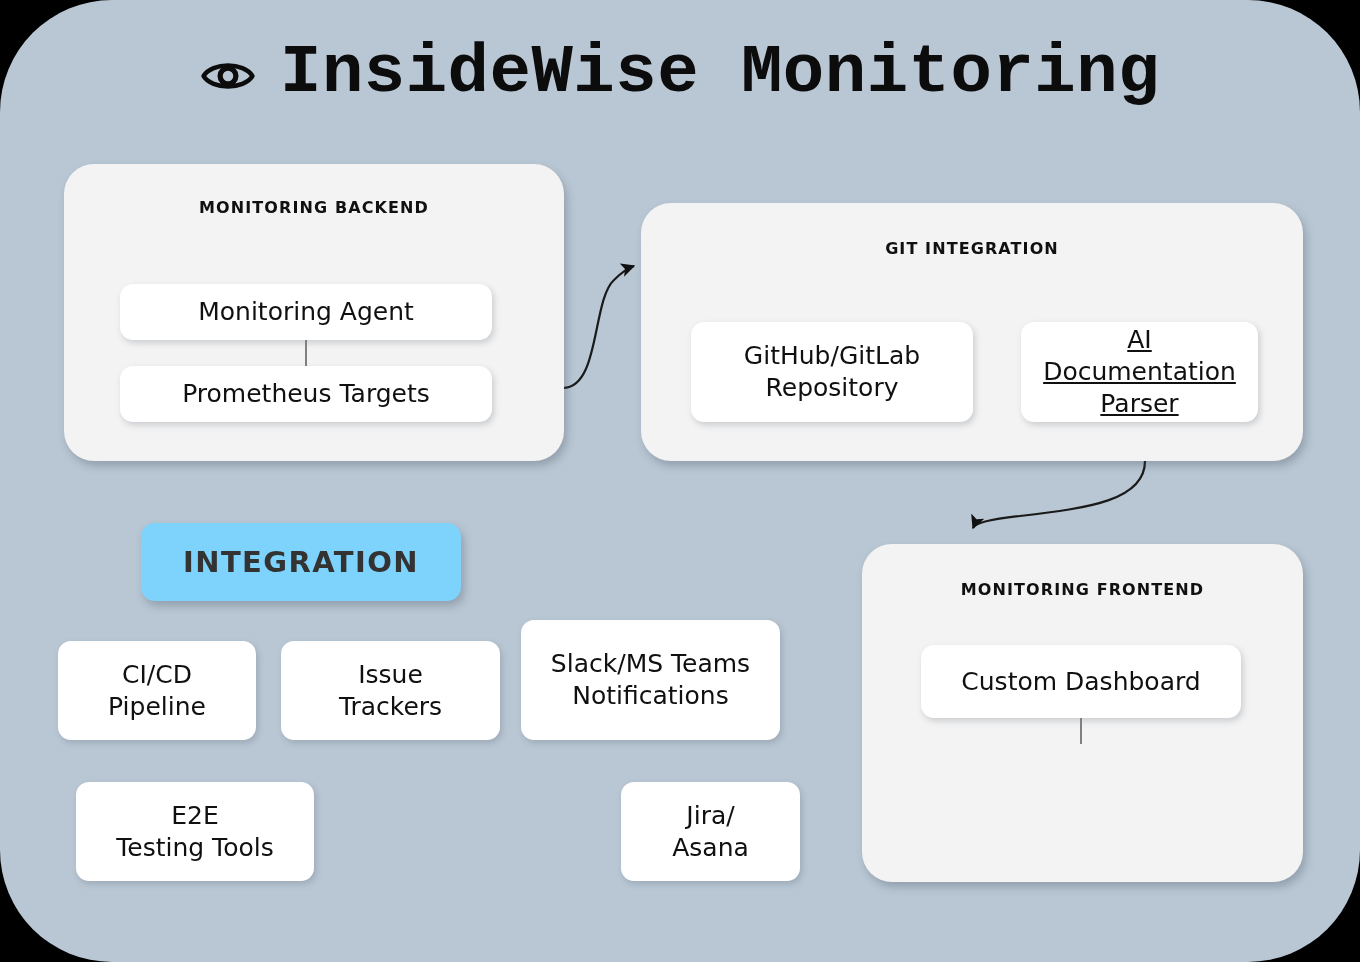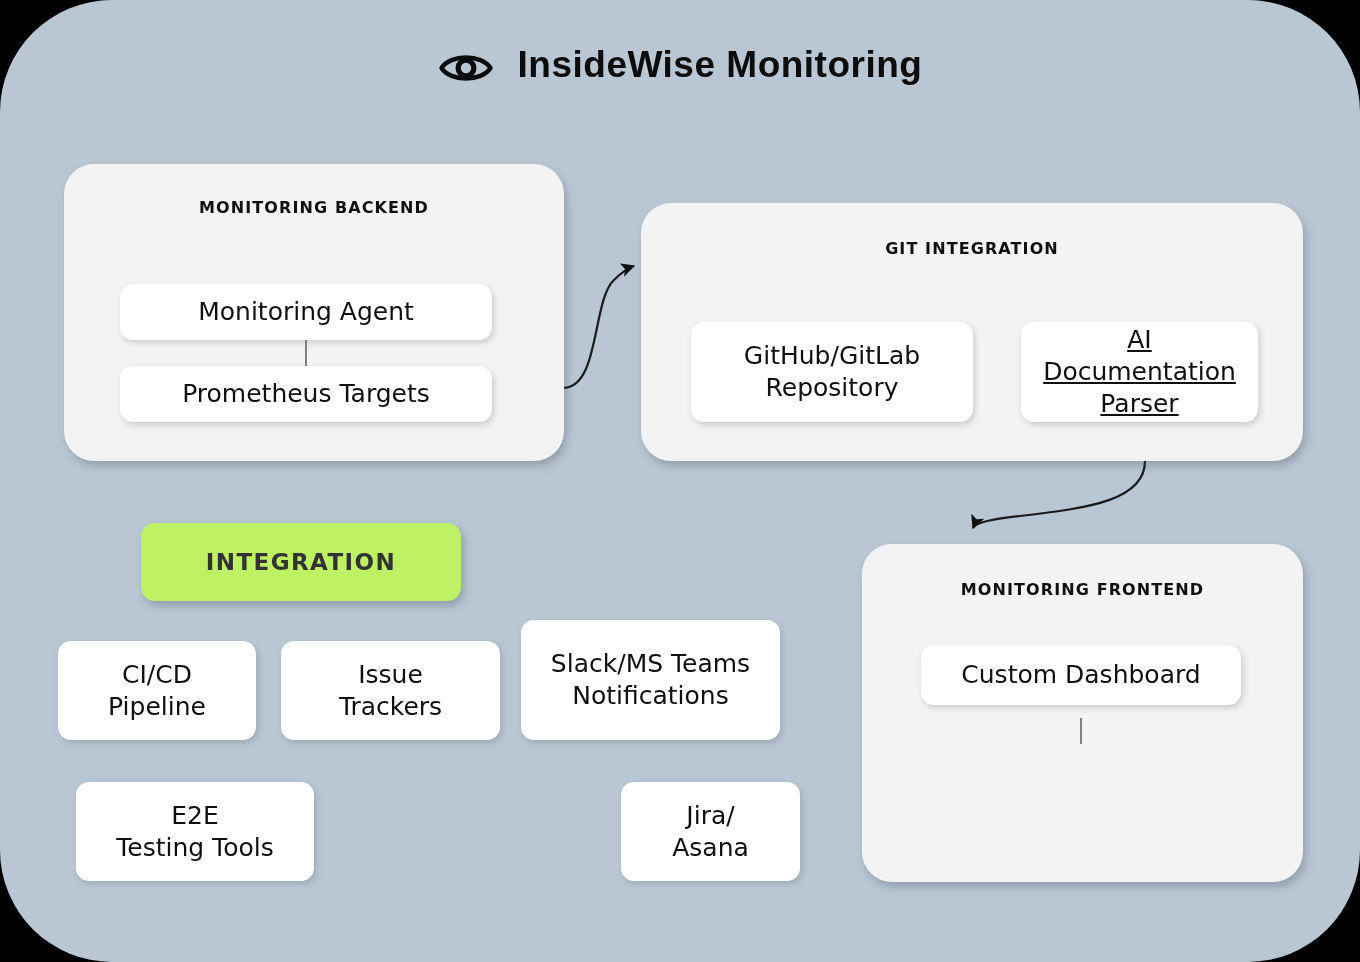--- a/index.html
+++ b/index.html
@@ -42,23 +42,23 @@
     justify-content: center;
     gap: 24px;
   }
   #eye-icon {
     display: block;
     width: 56px;
     height: 56px;
     margin-top: 6px;
   }
   #title-text {
-    font-family: Liberation Sans, sans-serif;
+    font-family: Liberation Mono, monospace;
     font-weight: 700;
-    font-size: 37px;
+    font-size: 69px;
     color: #0c0c0c;
     letter-spacing: 0.5px;
     white-space: nowrap;
   }
 
   
   .panel {
     position: absolute;
     background: #f3f3f3;
     border-radius: 30px;
@@ -93,26 +93,26 @@
     white-space: pre-line;
   }
 
   
   #integration-badge {
     position: absolute;
     left: 141px;
     top: 523px;
     width: 320px;
     height: 78px;
-    background: #bef264;
+    background: #7dd3fc;
     border-radius: 14px;
     display: flex;
     align-items: center;
     justify-content: center;
-    font-size: 23px;
+    font-size: 29px;
     font-weight: 700;
     letter-spacing: 1.4px;
     color: #333333;
     box-shadow: 3px 5px 9px rgba(60,70,85,0.30);
   }
 
   
   .vlink {
     position: absolute;
     width: 2px;
@@ -187,16 +187,16 @@
 Notifications</div>
 
   <div class="node" style="left:62px; top:782px; width:238px; height:99px;margin-left:14px;">E2E
 Testing Tools</div>
   <div class="node" style="left:621px; top:782px; width:179px; height:99px;">Jira/
 Asana</div>
 
   <div class="panel" style="left:862px; top:544px; width:441px; height:338px;">
     <div class="panel-title" style="top:36px;">MONITORING FRONTEND</div>
   </div>
-  <div class="node" style="left:921px; top:645px; width:320px; height:60px;">Custom Dashboard</div>
+  <div class="node" style="left:921px; top:645px; width:320px; height:73px;">Custom Dashboard</div>
   <div class="vlink" style="left:1080px; top:718px; height:26px;"></div>
 
 </div>
 
 </body></html>

